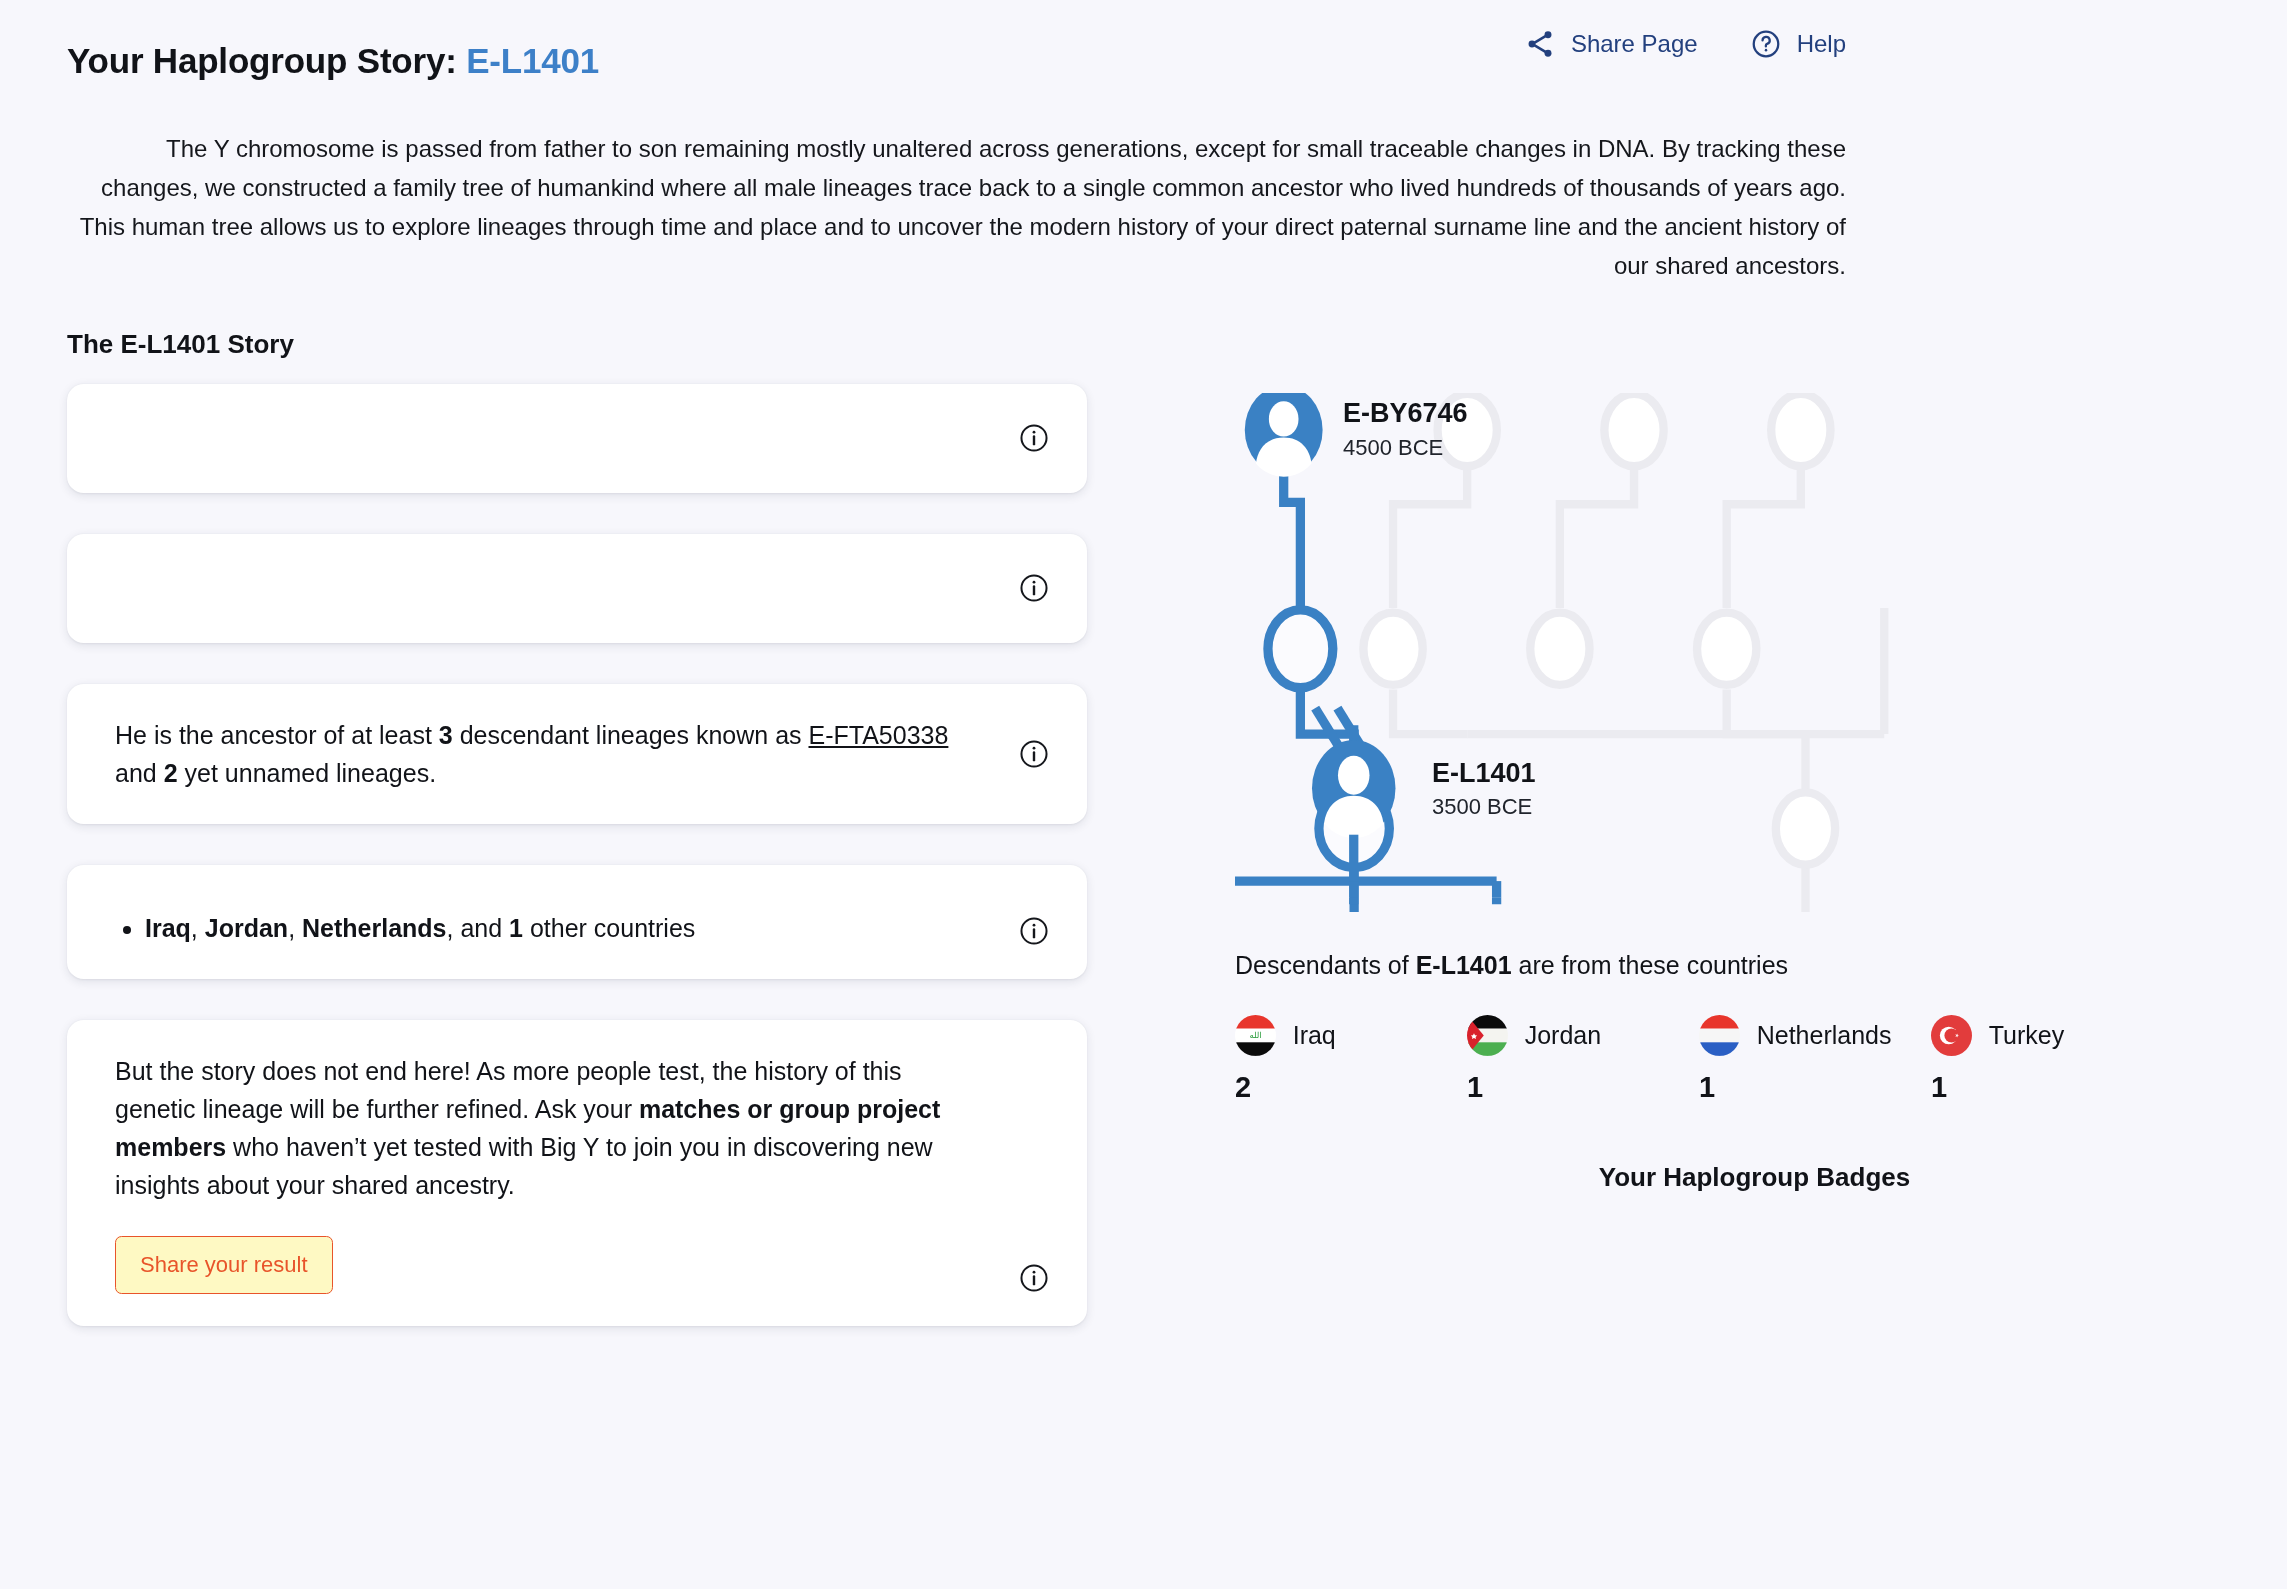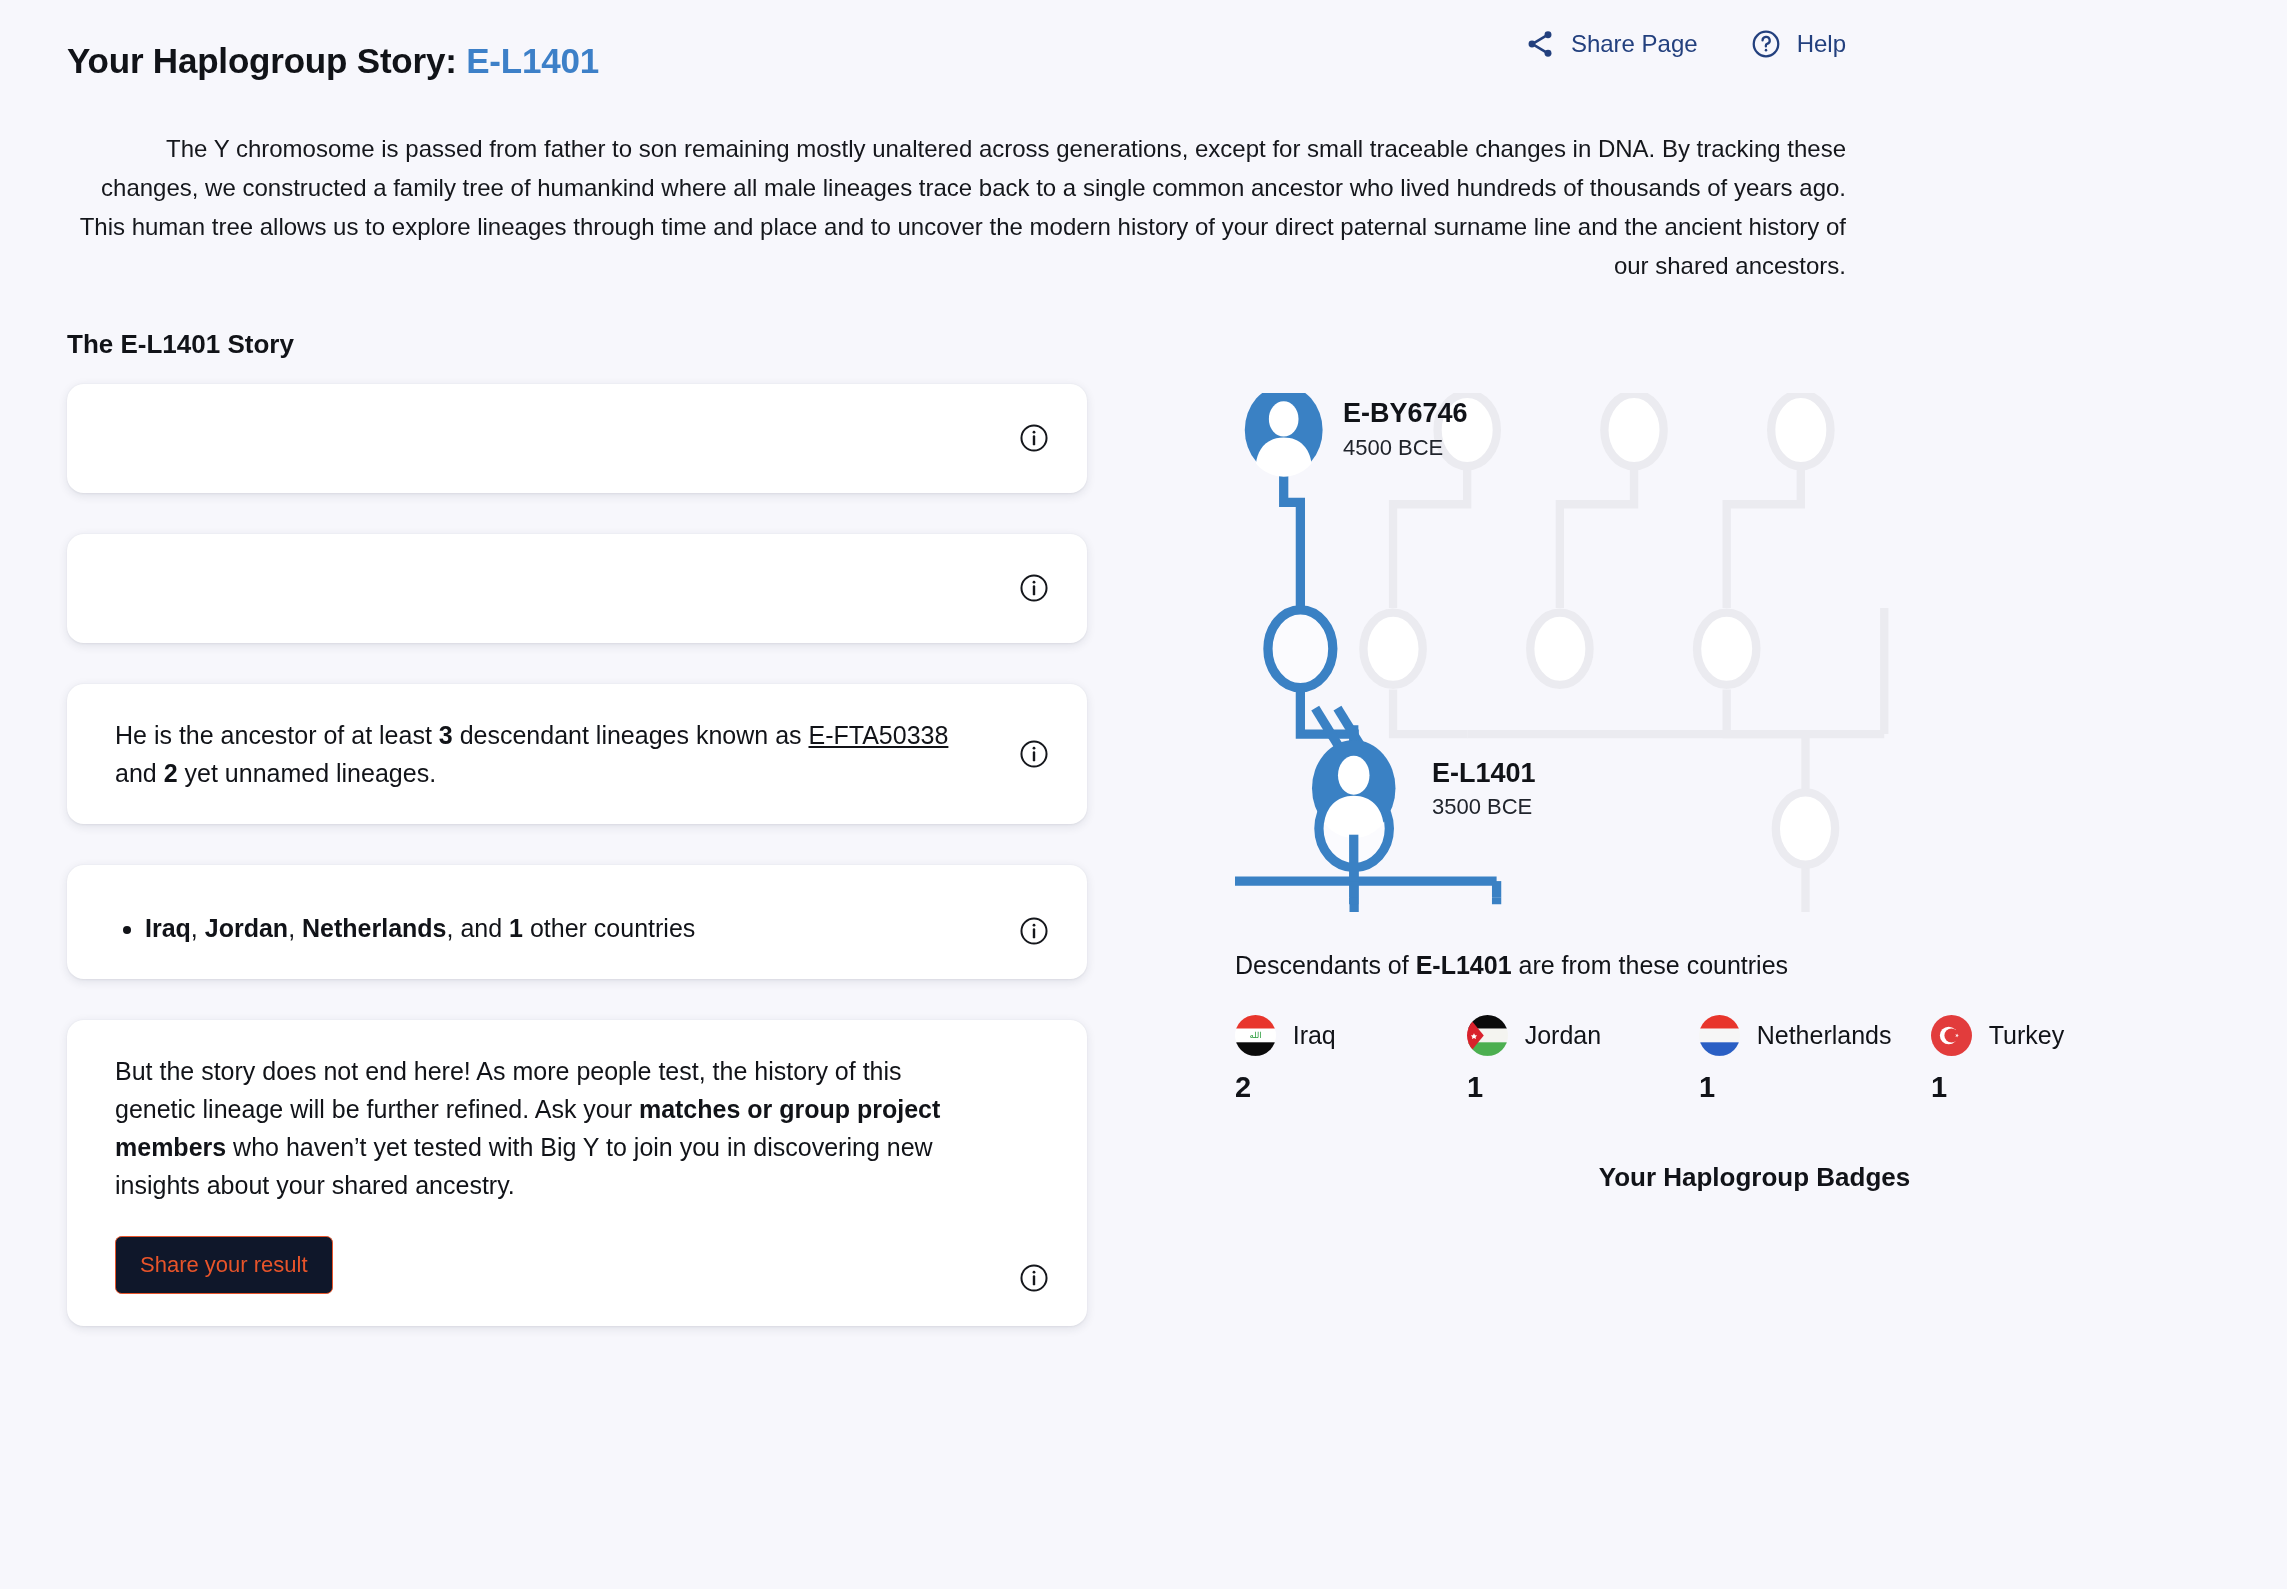--- a/index.html
+++ b/index.html
@@ -47,21 +47,21 @@
   .card ul { margin: 13px 0 0 0; padding-left: 30px; }
   .card li { font-size: 25px; line-height: 1.5; }
   .info-icon {
     position: absolute; right: 37px; bottom: 32px;
     width: 32px; height: 32px; cursor: pointer;
   }
   .card-centered .info-icon { top: 50%; bottom: auto; transform: translateY(-50%); }
 
   .share-result-btn {
     display: inline-block; margin-top: 32px;
-    border: 1.9px solid #e8542a; color: #e8542a; background: #0f172a;
+    border: 1.9px solid #e8542a; color: #e8542a; background: #fef9c3;
     border-radius: 6.5px; padding: 15px 24px; font-size: 22px; cursor: pointer;
     font-family: "Liberation Sans", sans-serif;
   }
 
   
   .tree-wrap { position: relative; width: 1039px; height: 519px; margin-top: 9.3px; }
   .tree-wrap svg { position: absolute; left: 0; top: 0; }
   .node-label { position: absolute; }
   .node-label .nm { font-size: 27px; font-weight: 700; line-height: 1.15; }
   .node-label .dt { font-size: 22px; color: #20242c; line-height: 1.35; margin-top: 3.7px; }

